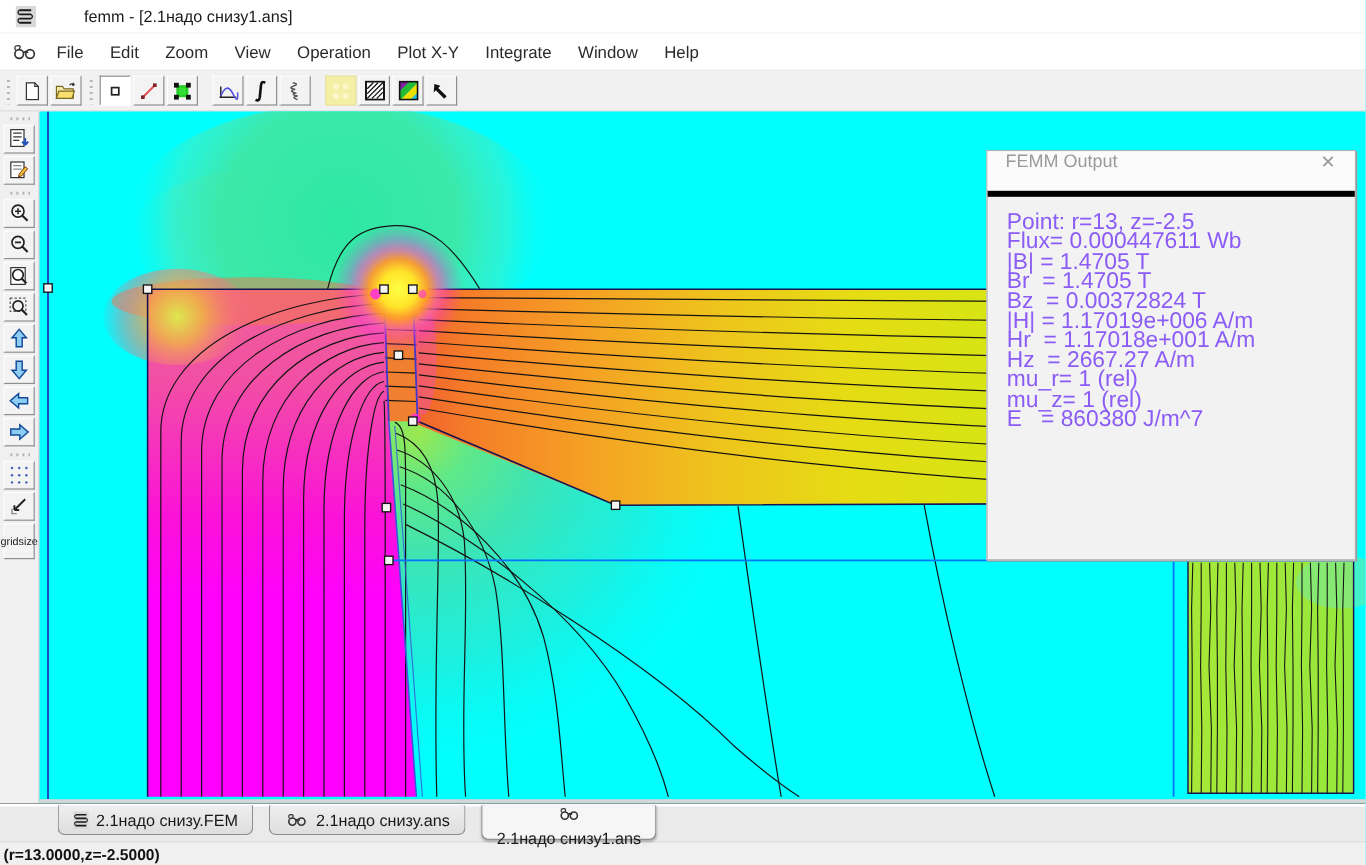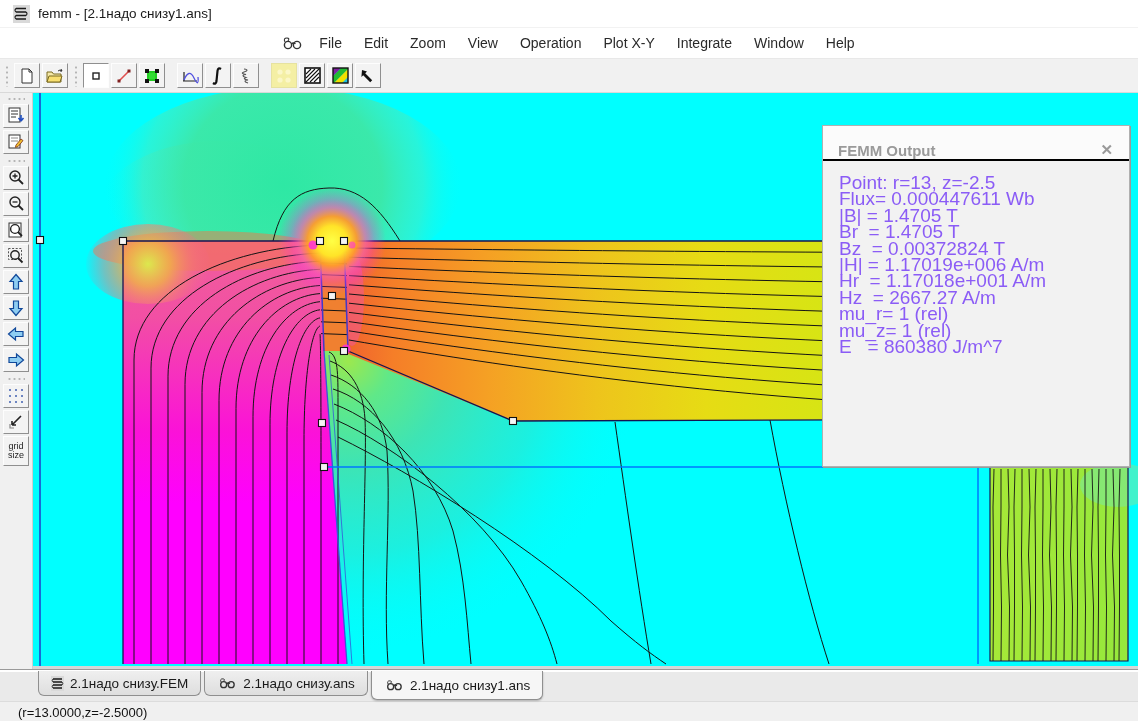--- a/index.html
+++ b/index.html
@@ -3,26 +3,26 @@
 <meta charset="utf-8">
 <style>
   html,body{margin:0;padding:0;}
   body{
     width:1138px;height:721px;overflow:hidden;position:relative;
     font-family:"Liberation Sans",sans-serif;background:#f0f0f0;
     -webkit-font-smoothing:antialiased;
   }
   
   .titlebar{height:27px;background:#ffffff;display:flex;align-items:center;
-    border-bottom:1px solid #f2f2f2;}
+    border-bottom:1px solid #f2f2f2;gap:32px;}
   .titlebar .appicon{width:17px;height:18px;margin-left:13px;margin-right:8px;}
   .titlebar .title{font-size:13.5px;color:#1a1a1a;}
   
   .menubar{height:30px;background:#ffffff;display:flex;align-items:center;
-    border-bottom:1px solid #e8e8e8;justify-content:center;}
+    border-bottom:1px solid #e8e8e8;}
   .menubar .micon{width:24px;height:16px;margin-left:8px;margin-right:4px;}
   .menubar .mitem{font-size:14px;color:#2a2a2a;padding:4px 11px;cursor:default;}
   
   .toolbar{height:33px;background:#f1f1f1;display:flex;align-items:center;
     border-bottom:1px solid #d9d9d9;}
   .grip{width:4px;height:22px;margin:0 4px 0 5px;
     background-image:radial-gradient(circle,#b5b5b5 1px,transparent 1.2px);
     background-size:4px 5px;}
   .tbtn{width:26px;height:25px;margin:0 1px;background:#f3f3f3;
     border:1px solid;border-color:#fdfdfd #8f8f8f #8f8f8f #fdfdfd;
@@ -34,48 +34,48 @@
   .mainrow{display:flex;height:576px;}
   .sidebar{width:33px;background:#f0f0f0;display:flex;flex-direction:column;
     align-items:center;border-right:1px solid #cfcfcf;box-sizing:border-box;}
   .sgrip{width:18px;height:4px;margin:4px 0 2px 0;
     background-image:radial-gradient(circle,#b5b5b5 1px,transparent 1.2px);
     background-size:5px 4px;}
   .sbtn{width:26px;height:24px;margin:1px 0;background:#f3f3f3;
     border:1px solid;border-color:#fdfdfd #8f8f8f #8f8f8f #fdfdfd;
     display:flex;align-items:center;justify-content:center;box-sizing:border-box;
     font-size:9px;line-height:9px;color:#222;text-align:center;}
-  .sbtn.tall{height:30px;flex-direction:column;}
+  .sbtn.tall{height:30px;flex-direction:row;}
   
   .plotwrap{position:relative;width:1105px;height:576px;background:#00ffff;}
   .plotwrap svg{display:block;}
   .plotedge{position:absolute;left:0;bottom:0;width:1105px;height:3px;background:#d6d6d6;}
   
   .fpanel{position:absolute;left:789px;top:32px;width:308px;height:342px;
     background:#f2f2f2;border:1px solid #b0b0b0;box-shadow:1px 1px 0 #9a9a9a;
     z-index:5;box-sizing:border-box;}
-  .fpanel .ptitlebar{height:33px;background:#fbfbfb;display:flex;align-items:flex-end;
-    justify-content:space-between;border-bottom:2px solid #000000;font-weight:bold;}
+  .fpanel .ptitlebar{height:33px;background:#fbfbfb;display:flex;align-items:flex-start;
+    justify-content:space-between;border-bottom:5px solid #000000;}
   .fpanel .ptitle{font-size:15px;color:#9a9a9a;margin-left:15px;}
   .fpanel .pclose{font-size:15px;color:#9a9a9a;margin-right:12px;cursor:default;padding:0 4px;}
   .fpanel .pbody{padding:14px 0 0 16px;}
   .fpanel .pline{font-size:19px;color:#8b5cf6;line-height:16.4px;white-space:pre;}
   
   .tabbar{height:32px;background:#eaeaea;border-top:1px solid #9a9a9a;
     box-shadow:inset 0 2px 0 #ffffff;display:flex;align-items:flex-start;padding-left:38px;box-sizing:border-box;}
   .tab{display:flex;align-items:center;gap:6px;height:24px;margin-top:1px;margin-right:3px;
     padding:0 12px;background:linear-gradient(#efefef,#dedede);
     border:1px solid #8f8f8f;border-top:none;border-radius:0 0 6px 6px;
-    font-size:13.5px;color:#1a1a1a;cursor:default;}
-  .tab.active{height:28px;background:#f6f6f6;box-shadow:0 1px 2px rgba(0,0,0,.25);}
+    font-size:13.5px;color:#1a1a1a;cursor:default;margin-left:10px;}
+  .tab.active{height:28px;background:#f6f6f6;box-shadow:0 1px 2px rgba(0,0,0,.25);flex-direction:column;}
   .tab svg{flex:0 0 auto;}
   
   .statusbar{height:21px;background:#f0f0f0;border-top:1px solid #dcdcdc;
     display:flex;align-items:center;}
-  .statusbar .stext{font-size:13px;color:#111;margin-left:18px;}
+  .statusbar .stext{font-size:13px;color:#111;margin-left:3px;font-weight:bold;}
 </style>
 </head>
 <body>
 
 <div class="titlebar">
   <svg class="appicon" viewBox="0 0 17 18">
     <rect x="0" y="0" width="17" height="18" fill="#d9d9d9"></rect>
     <g stroke="#1a1a1a" stroke-width="1.6" fill="none">
       <path d="M3,3.5 H13 M3,7 H13 M3,10.5 H13 M3,14 H13"></path>
       <path d="M3,3.5 q-2,1.8 0,3.5 M13,7 q2,1.8 0,3.5 M3,10.5 q-2,1.8 0,3.5" stroke-width="1.1"></path>

